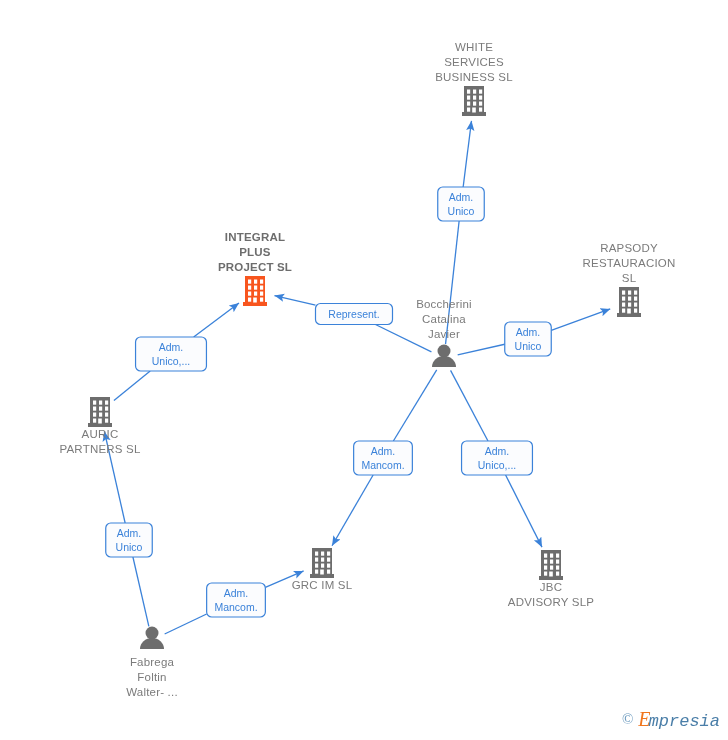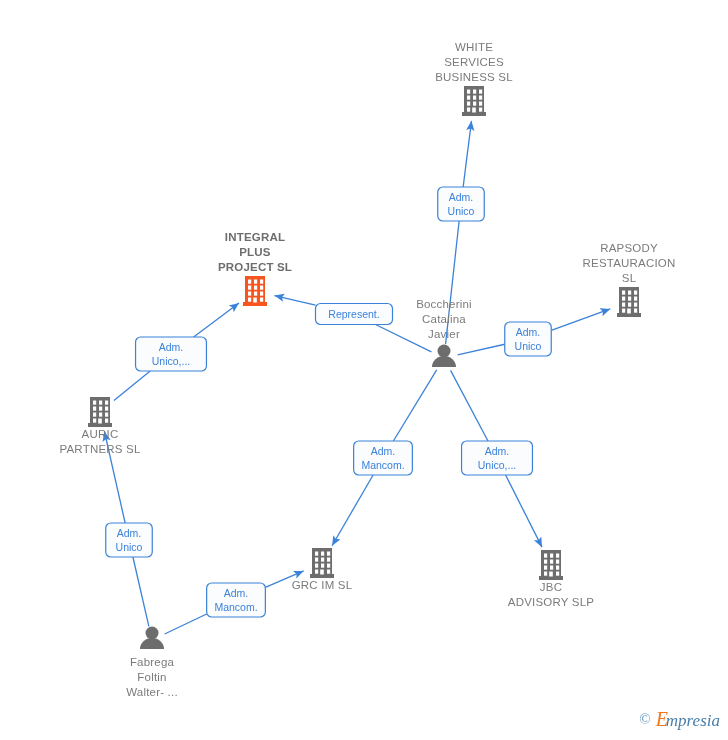--- a/index.html
+++ b/index.html
@@ -72,21 +72,21 @@
     color: #6d9bbf;
   }
   .wm-e {
     font-family: "Liberation Serif", serif;
     font-size: 20px;
     font-style: italic;
     color: #f0761e;
     line-height: 1;
   }
   .wm-rest {
-    font-family: Liberation Serif, serif;
+    font-family: Liberation Mono, monospace;
     font-size: 17px;
     font-style: italic;
     color: #4a7ea8;
     line-height: 1;
     margin-left: -2px;
   }
 </style>
 </head>
 <body>
 

